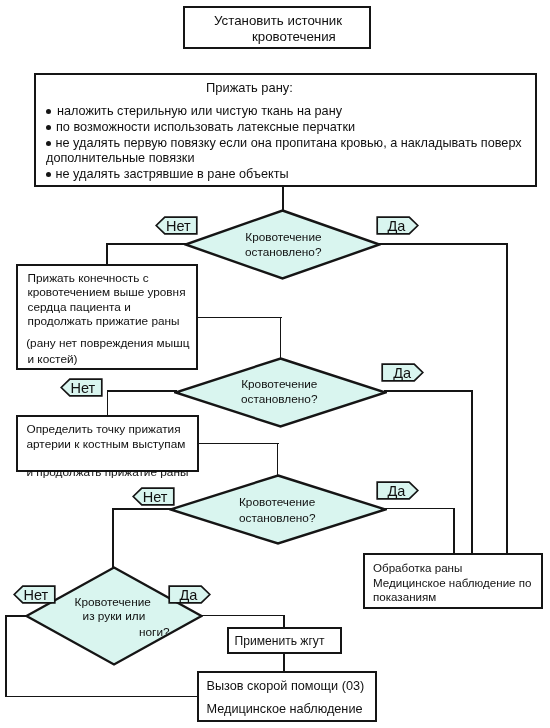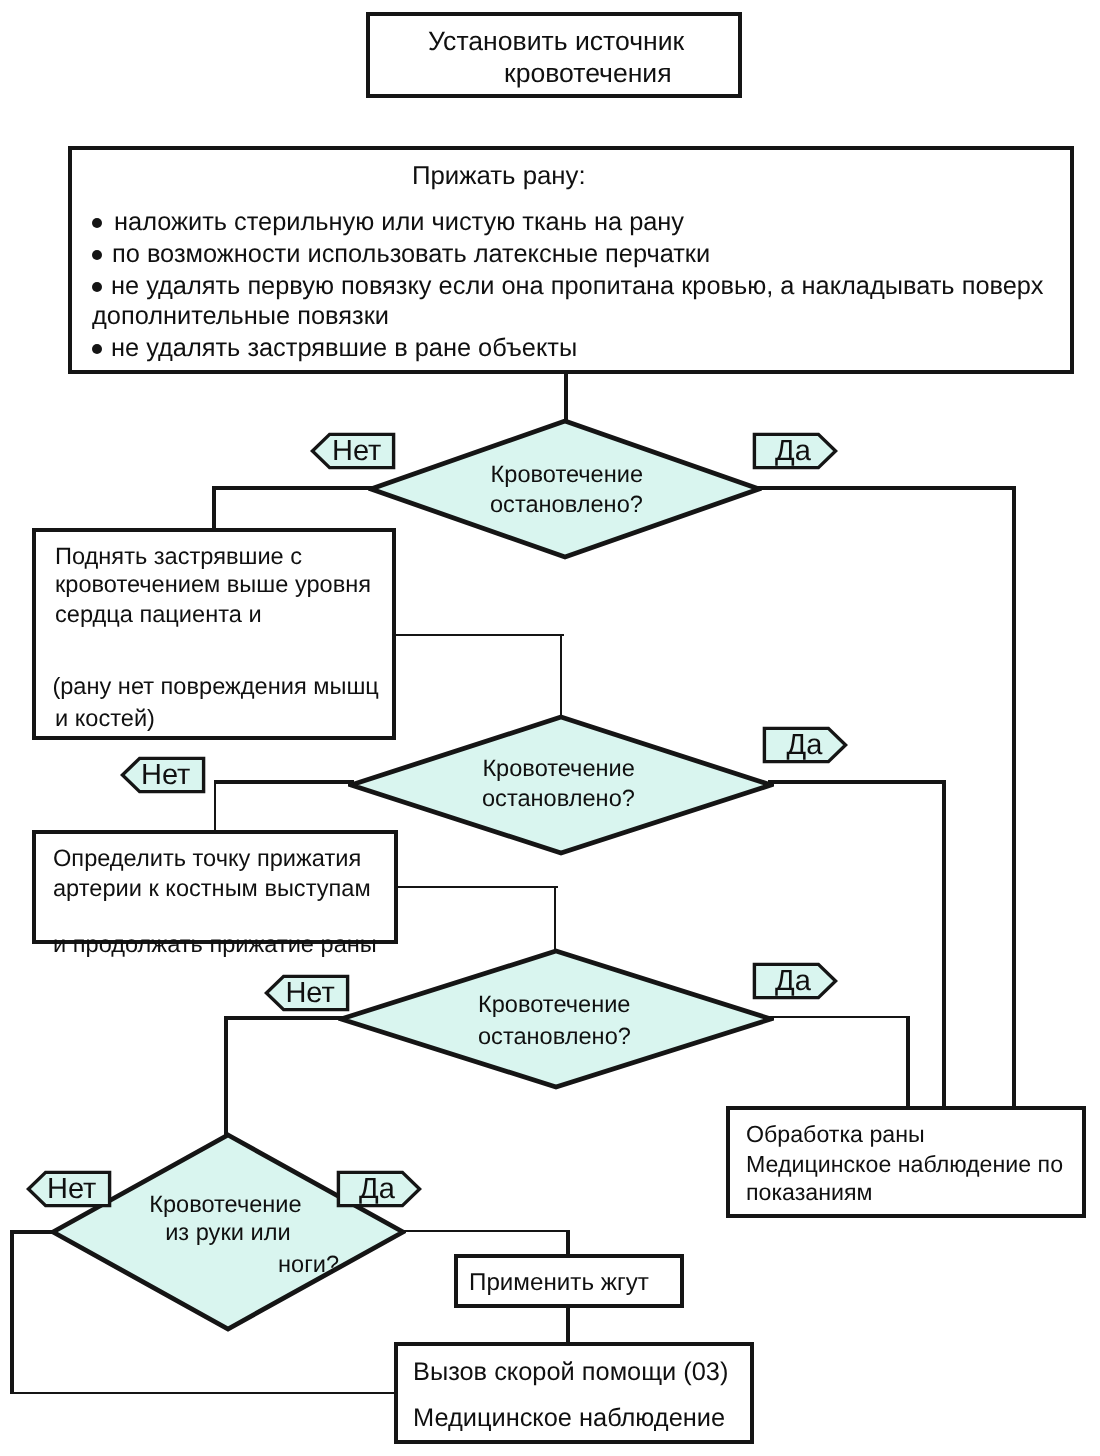--- a/index.html
+++ b/index.html
@@ -103,23 +103,24 @@
   </div>
 
   <div class="tag tag-right" style="left:375.5px;top:215.5px;width:43px;height:19px;">
     <svg width="43" height="19" viewBox="0 0 43 19">
         <polygon points="1.2,1.2 33.2,1.2 41.8,9.5 33.2,17.8 1.2,17.8" fill="#d9f5ef" stroke="#151515" stroke-width="1.7" stroke-linejoin="miter"></polygon>
       </svg>
     <div class="tl" style="top:2px;left:12px;width:31px;font-size:14.5px;text-align:left;">Да</div>
   </div>
 
   <div class="node rect" style="left:16px;top:264px;width:182px;height:106px;"></div>
-  <div class="txt" style="left:27.5px;top:273.1px;font-size:11.8px;">Поднять застрявшие с</div>
+  <div class="txt" style="left:27.5px;top:273.1px;font-size:11.8px;">Прижать конечность с</div>
   <div class="txt" style="left:27.5px;top:287.1px;font-size:11.8px;">кровотечением выше уровня</div>
   <div class="txt" style="left:27.5px;top:302.2px;font-size:11.8px;">сердца пациента и</div>
+  <div class="txt" style="left:27.5px;top:316.3px;font-size:11.8px;">продолжать прижатие раны</div>
   <div class="txt" style="left:26.2px;top:337.9px;font-size:11.8px;">(рану нет повреждения мышц</div>
   <div class="txt" style="left:27.5px;top:353.9px;font-size:11.8px;text-align:center;">и костей)</div>
 
   <div class="diamond" style="left:174px;top:357px;width:213px;height:71px;">
     <svg width="213" height="71" viewBox="0 0 213 71">
         <polygon points="106.5,1.5 211.5,35.5 106.5,69.5 1.5,35.5" fill="#d9f5ef" stroke="#151515" stroke-width="2.4" stroke-linejoin="miter"></polygon>
       </svg>
   </div>
   <div class="txt" style="left:241.2px;top:378.9px;font-size:11.8px;">Кровотечение</div>
   <div class="txt" style="left:241.0px;top:394.4px;font-size:11.8px;">остановлено?</div>

